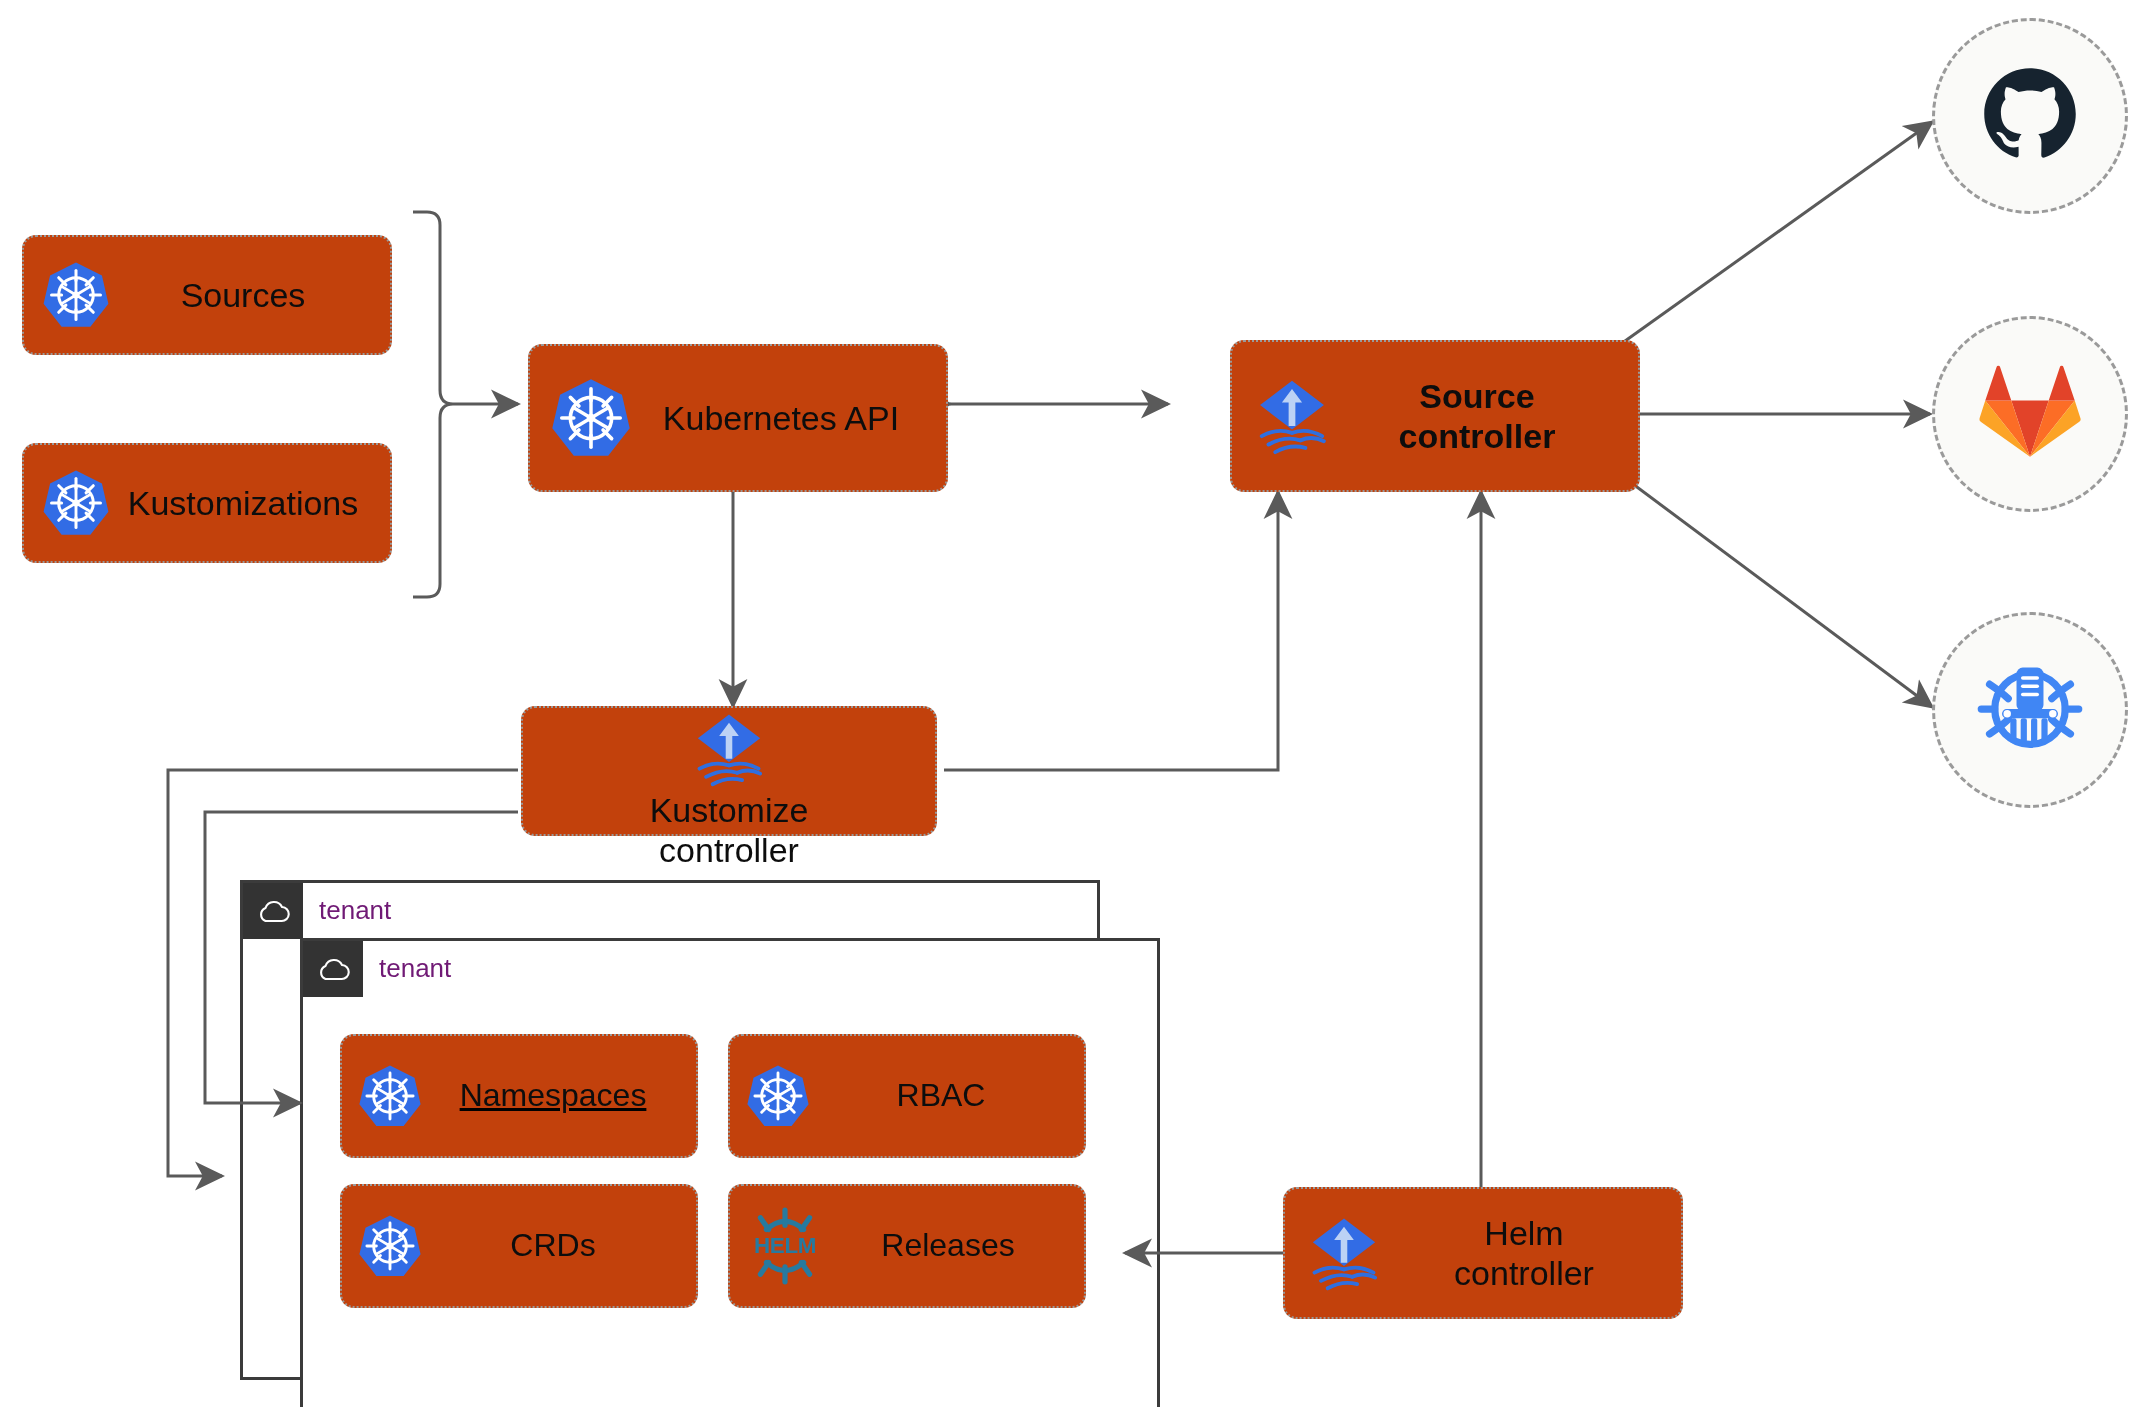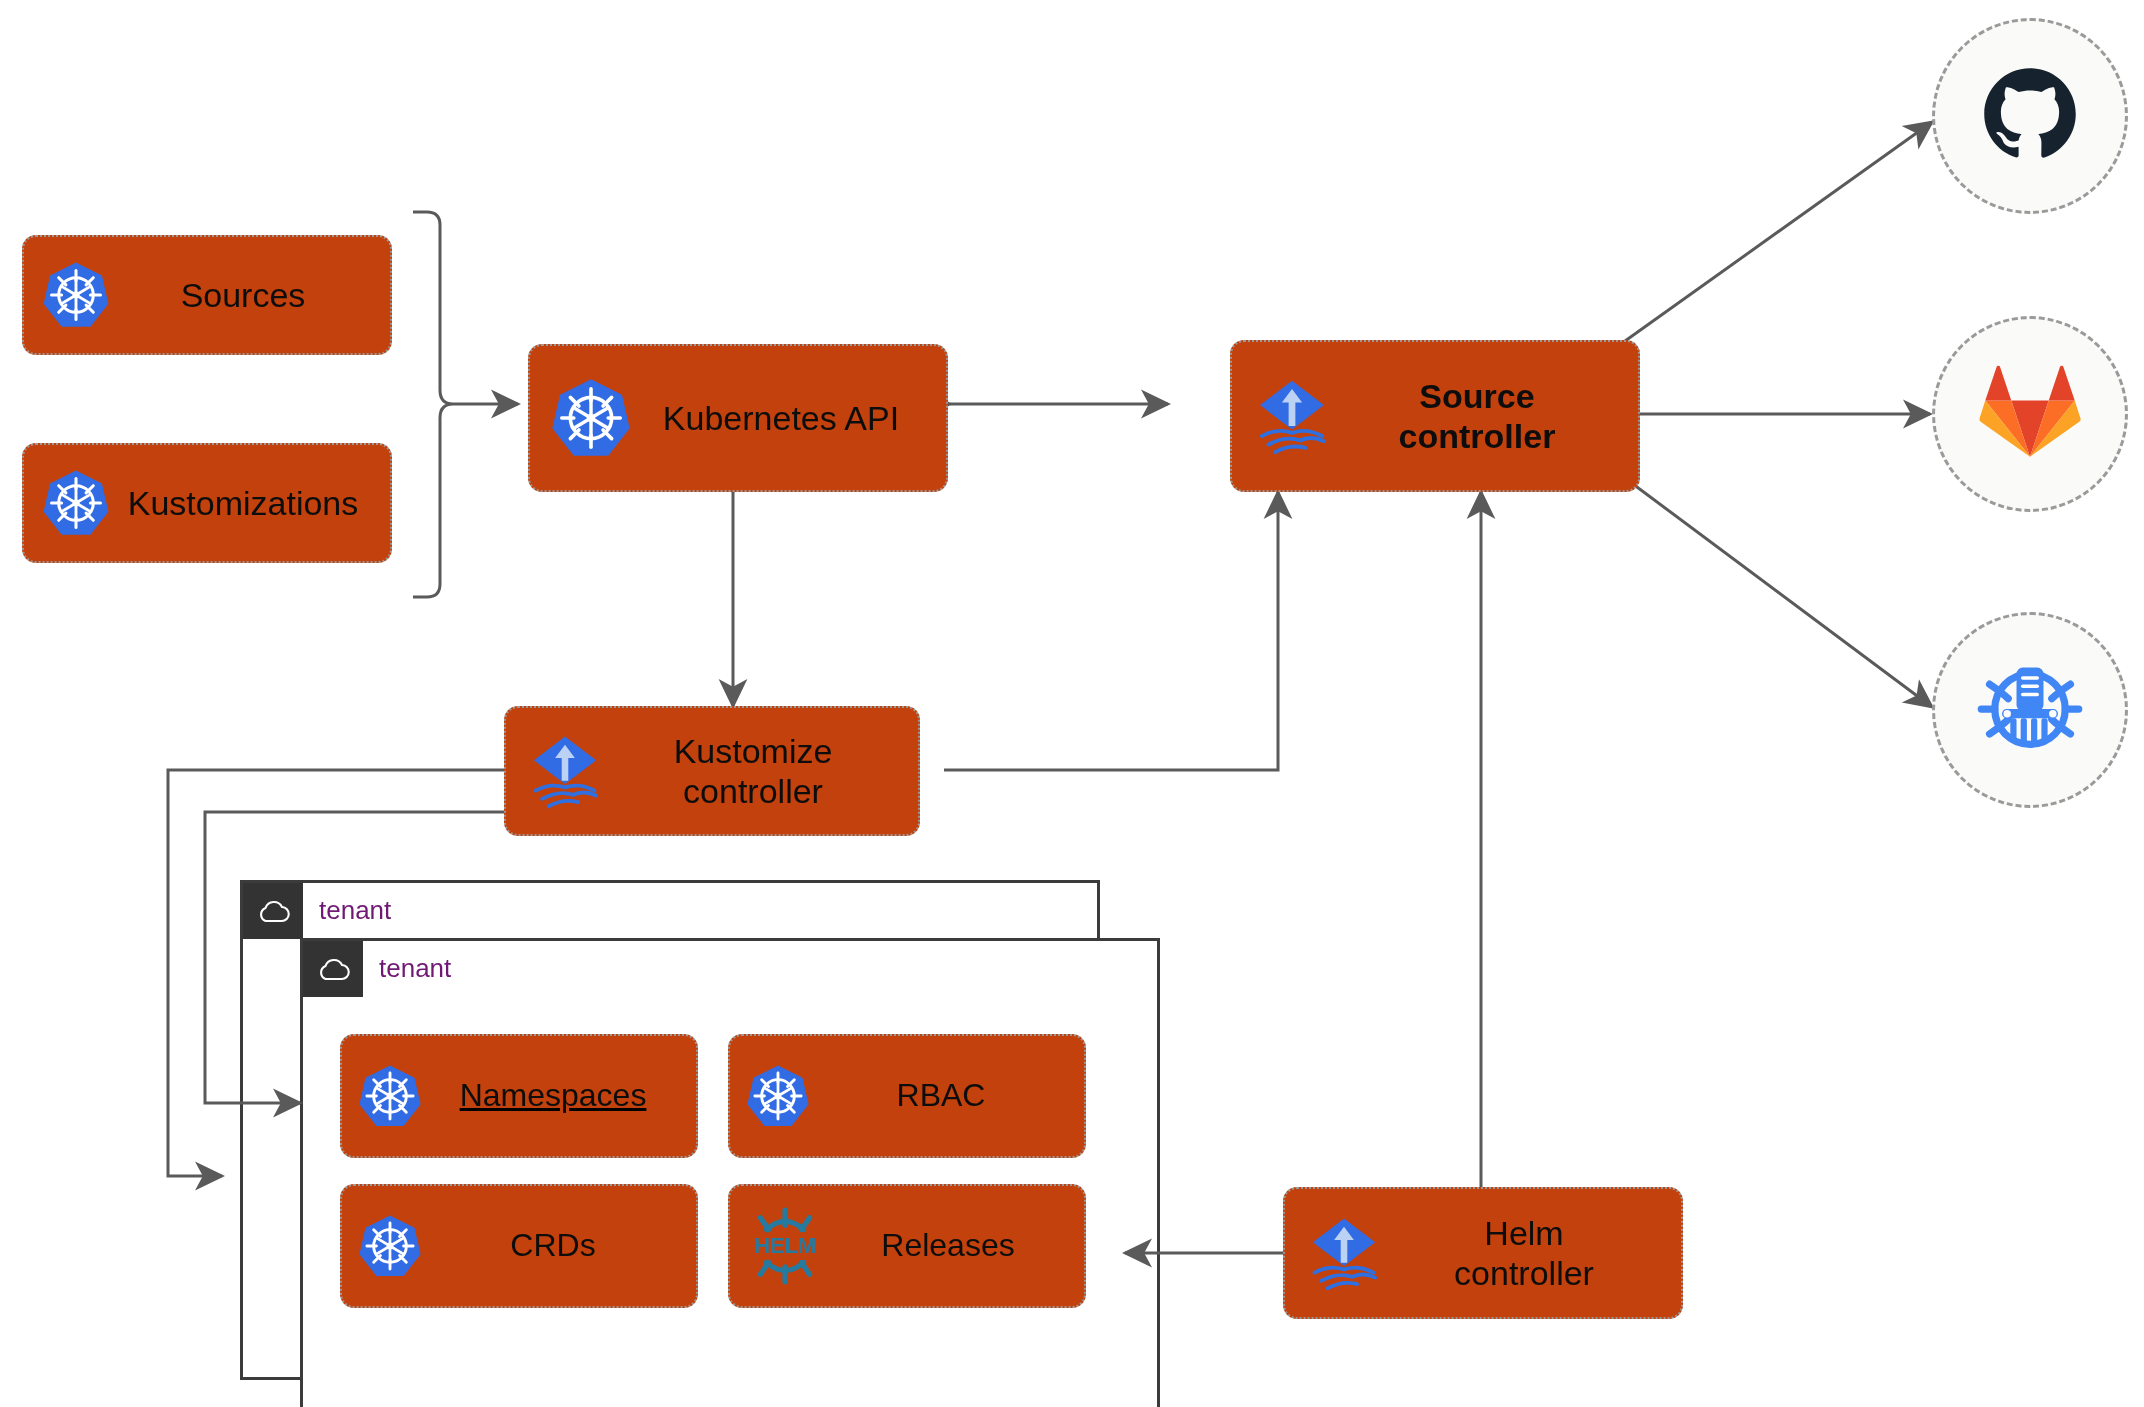--- a/index.html
+++ b/index.html
@@ -241,21 +241,21 @@
           <path d="M30 93 Q48 83 66 88"></path>
           <path d="M50 70 Q68 64 86 74"></path>
           <path d="M60 79 Q74 73 88 80"></path>
         </g>
       </svg>
     </span>
     <span class="label lbl-32">Source
 controller</span>
   </div>
 
-  <div class="node" style="left:504px; top:706px; width:416px; height:130px; padding:0 18px;">
+  <div class="node" style="left:521px; top:706px; width:416px; height:130px; padding:0 18px;flex-direction:column;">
     <span class="icon">
       <svg width="82" height="82" viewBox="0 0 100 100" aria-hidden="true">
         <path d="M50 8 L88 37 L50 66 L12 37 Z" fill="#326ce5"></path>
         <path d="M50 18 L62 34 L54 34 L54 62 L46 62 L46 34 L38 34 Z" fill="#bcd2f5"></path>
         <g stroke="#2f6fe0" stroke-width="4.6" fill="none" stroke-linecap="round">
           <path d="M14 74 Q32 64 50 70"></path>
           <path d="M22 84 Q42 73 60 79"></path>
           <path d="M30 93 Q48 83 66 88"></path>
           <path d="M50 70 Q68 64 86 74"></path>
           <path d="M60 79 Q74 73 88 80"></path>

